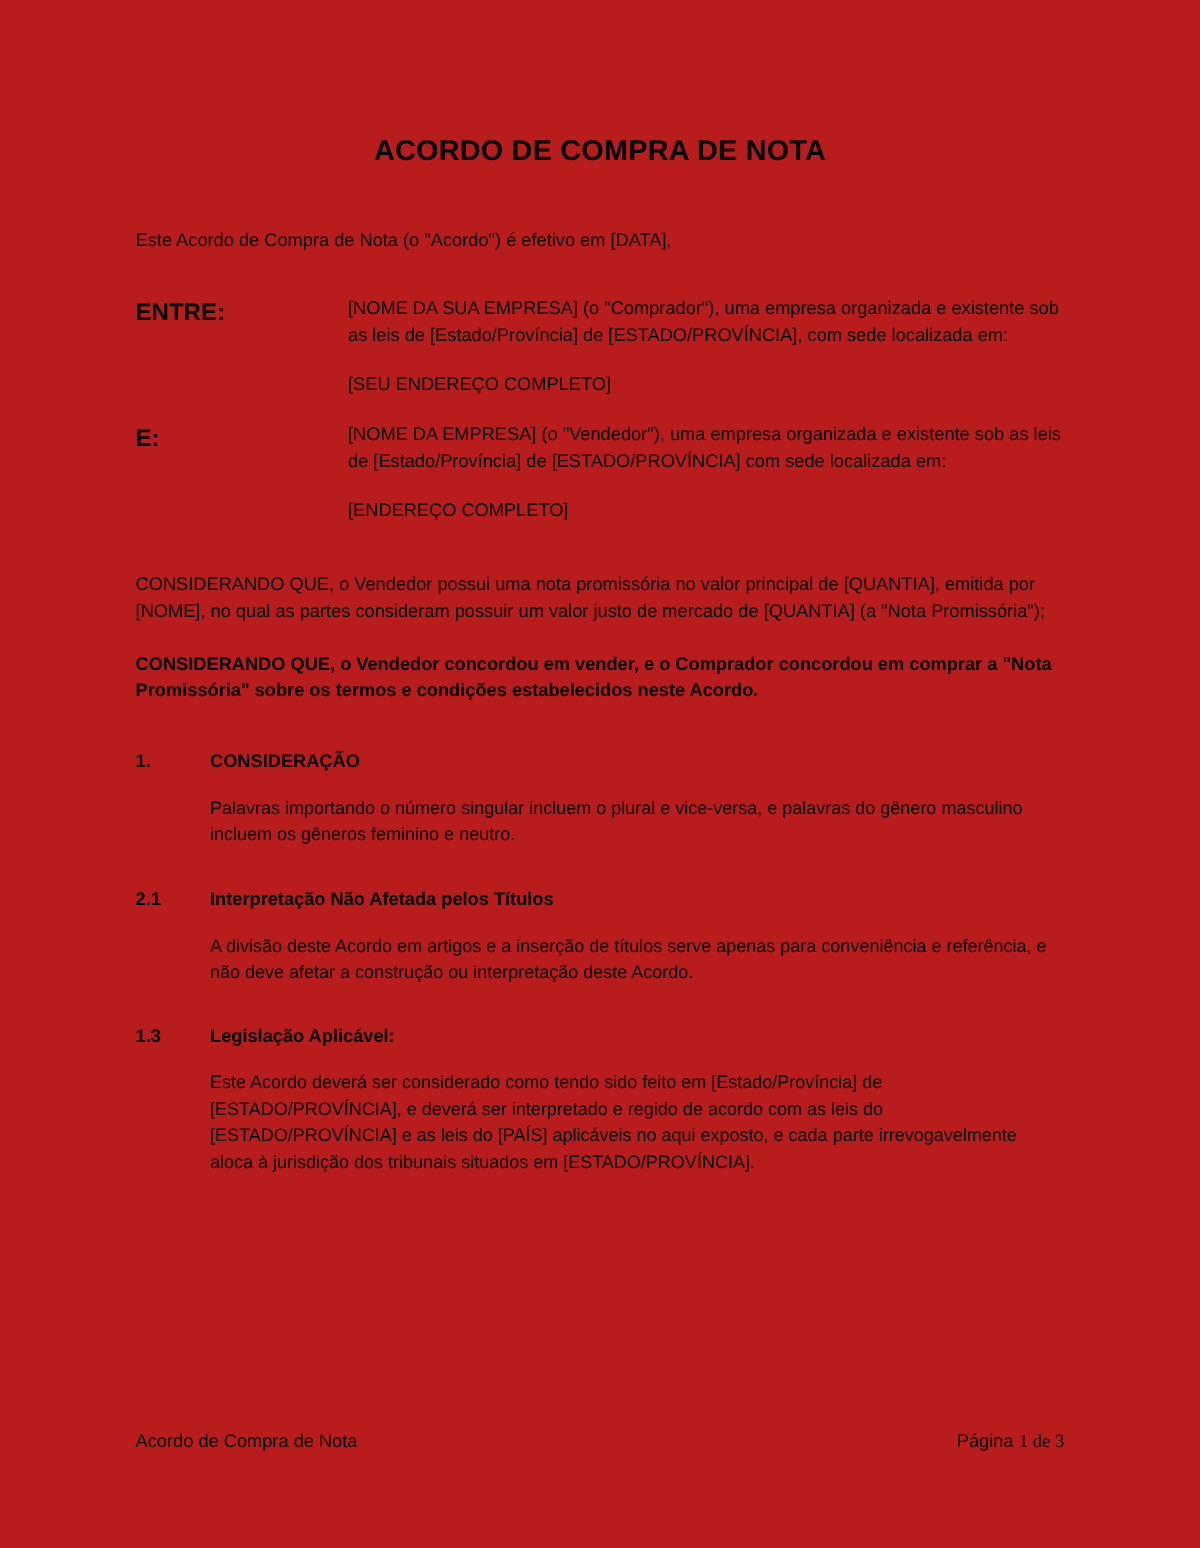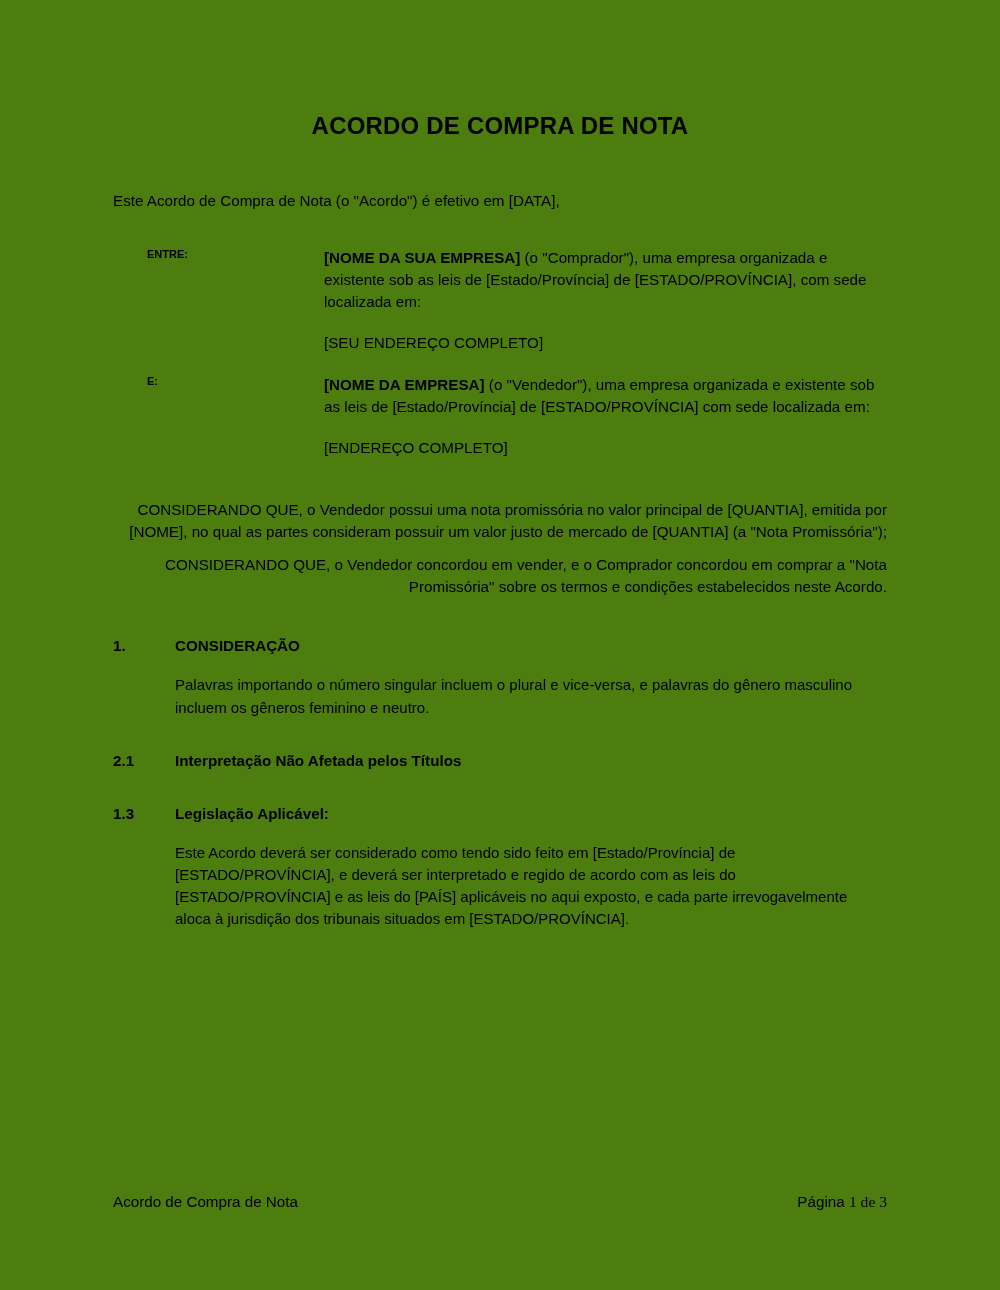--- a/index.html
+++ b/index.html
@@ -13,21 +13,21 @@
     height: 1290px;
     font-family: "Liberation Sans", sans-serif;
     color: #000000;
     -webkit-font-smoothing: antialiased;
   }
 
   .page {
     position: relative;
     width: 1000px;
     height: 1290px;
-    background: #4d7c0f;
+    background: #b91c1c;
     box-sizing: border-box;
     padding: 0 113px;
   }
 
   .doc-title {
     text-align: center;
     font-size: 24px;
     font-weight: bold;
     letter-spacing: 0.2px;
     margin: 0;
@@ -49,49 +49,48 @@
   .party-row {
     display: flex;
     align-items: flex-start;
   }
   .party-row + .party-row {
     margin-top: 20px;
   }
   .party-label {
     width: 177px;
     flex: 0 0 177px;
-    font-size: 11px;
-    font-weight: bold;
-    line-height: 1.45;
-    margin-left: 34px;
+    font-size: 20px;
+    font-weight: bold;
+    line-height: 1.45;
   }
   .party-body {
     flex: 1 1 auto;
     font-size: 15.2px;
     line-height: 1.45;
   }
   .party-body .strong {
-    font-weight: bold;
+    font-weight: normal;
   }
   .party-address {
     margin-top: 19px;
   }
 
   
   .recitals {
     margin-top: 40px;
   }
   .recital {
     font-size: 15.2px;
     line-height: 1.47;
     margin: 0;
-    text-align: right;
   }
   .recital + .recital {
-    margin-top: 10px;
+    margin-top: 21px;
+    font-weight: bold;
   }
 
   
   .sections {
     margin-top: 37px;
   }
   .sec-head {
     display: flex;
     align-items: flex-start;
     font-weight: bold;
@@ -185,20 +184,21 @@
       <span class="sec-num">1.</span>
       <span class="sec-title">CONSIDERAÇÃO</span>
     </div>
 
     <div class="sec-body">Palavras importando o número singular incluem o plural e vice-versa, e palavras do gênero masculino incluem os gêneros feminino e neutro.</div>
 
     <div class="sec-head level2">
       <span class="sec-num">2.1</span>
       <span class="sec-title">Interpretação Não Afetada pelos Títulos</span>
     </div>
+    <div class="sec-body">A divisão deste Acordo em artigos e a inserção de títulos serve apenas para conveniência e referência, e não deve afetar a construção ou interpretação deste Acordo.</div>
 
     <div class="sec-head level2">
       <span class="sec-num">1.3</span>
       <span class="sec-title">Legislação Aplicável:</span>
     </div>
     <div class="sec-body">Este Acordo deverá ser considerado como tendo sido feito em [Estado/Província] de [ESTADO/PROVÍNCIA], e deverá ser interpretado e regido de acordo com as leis do [ESTADO/PROVÍNCIA] e as leis do [PAÍS] aplicáveis no aqui exposto, e cada parte irrevogavelmente aloca à jurisdição dos tribunais situados em [ESTADO/PROVÍNCIA].</div>
 
   </div>
 
   <div class="footer">

